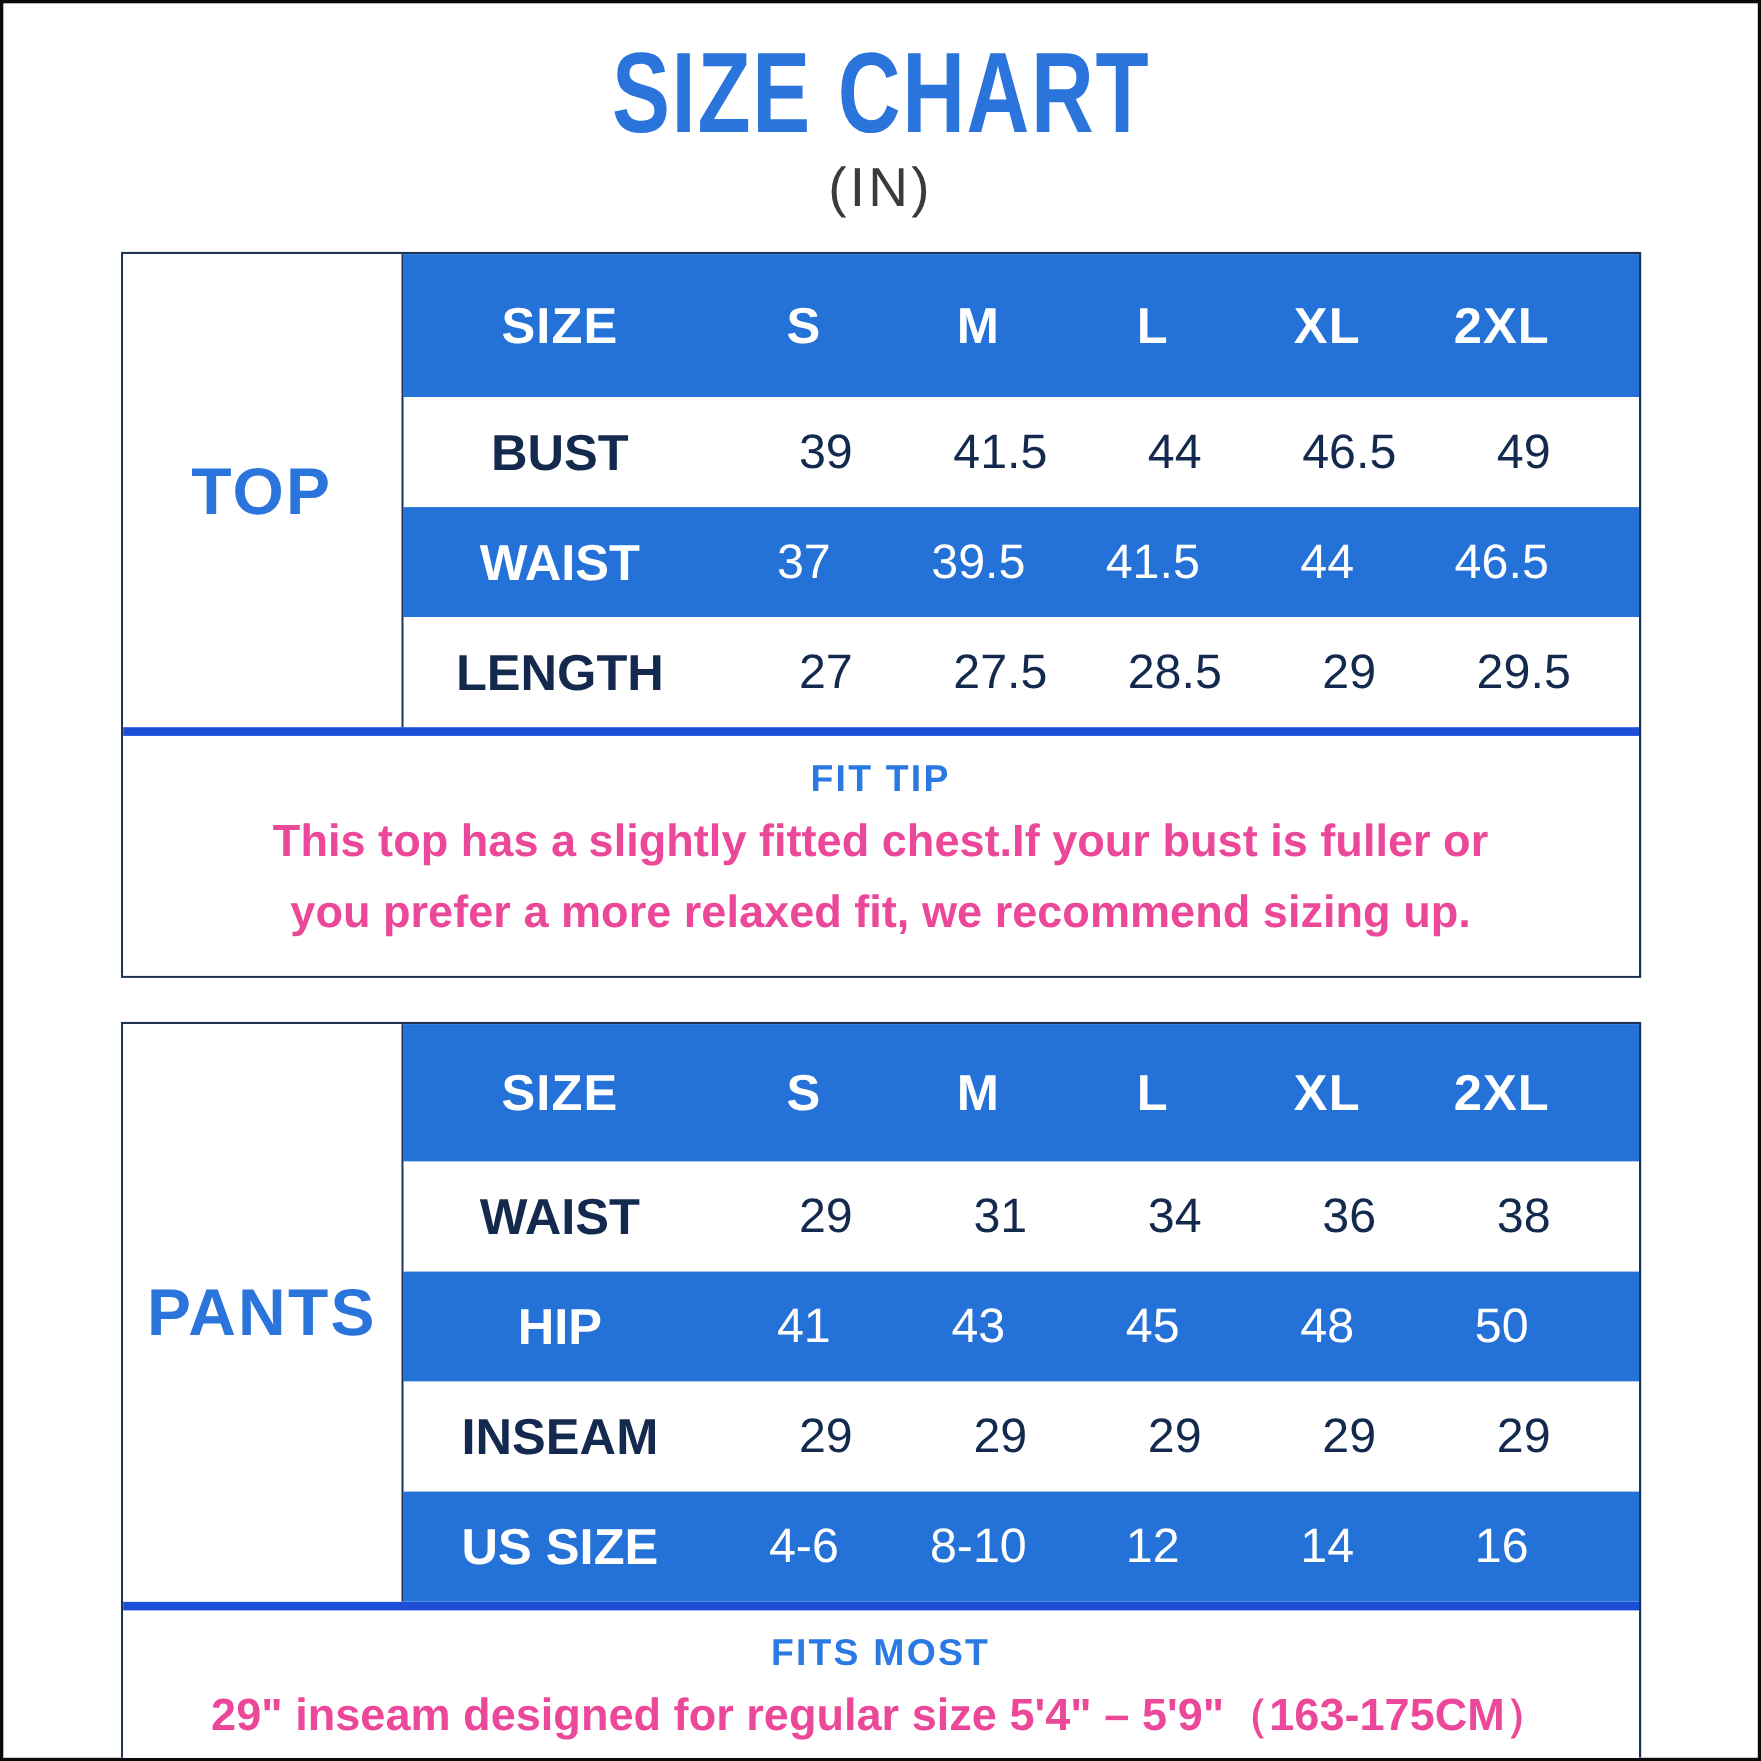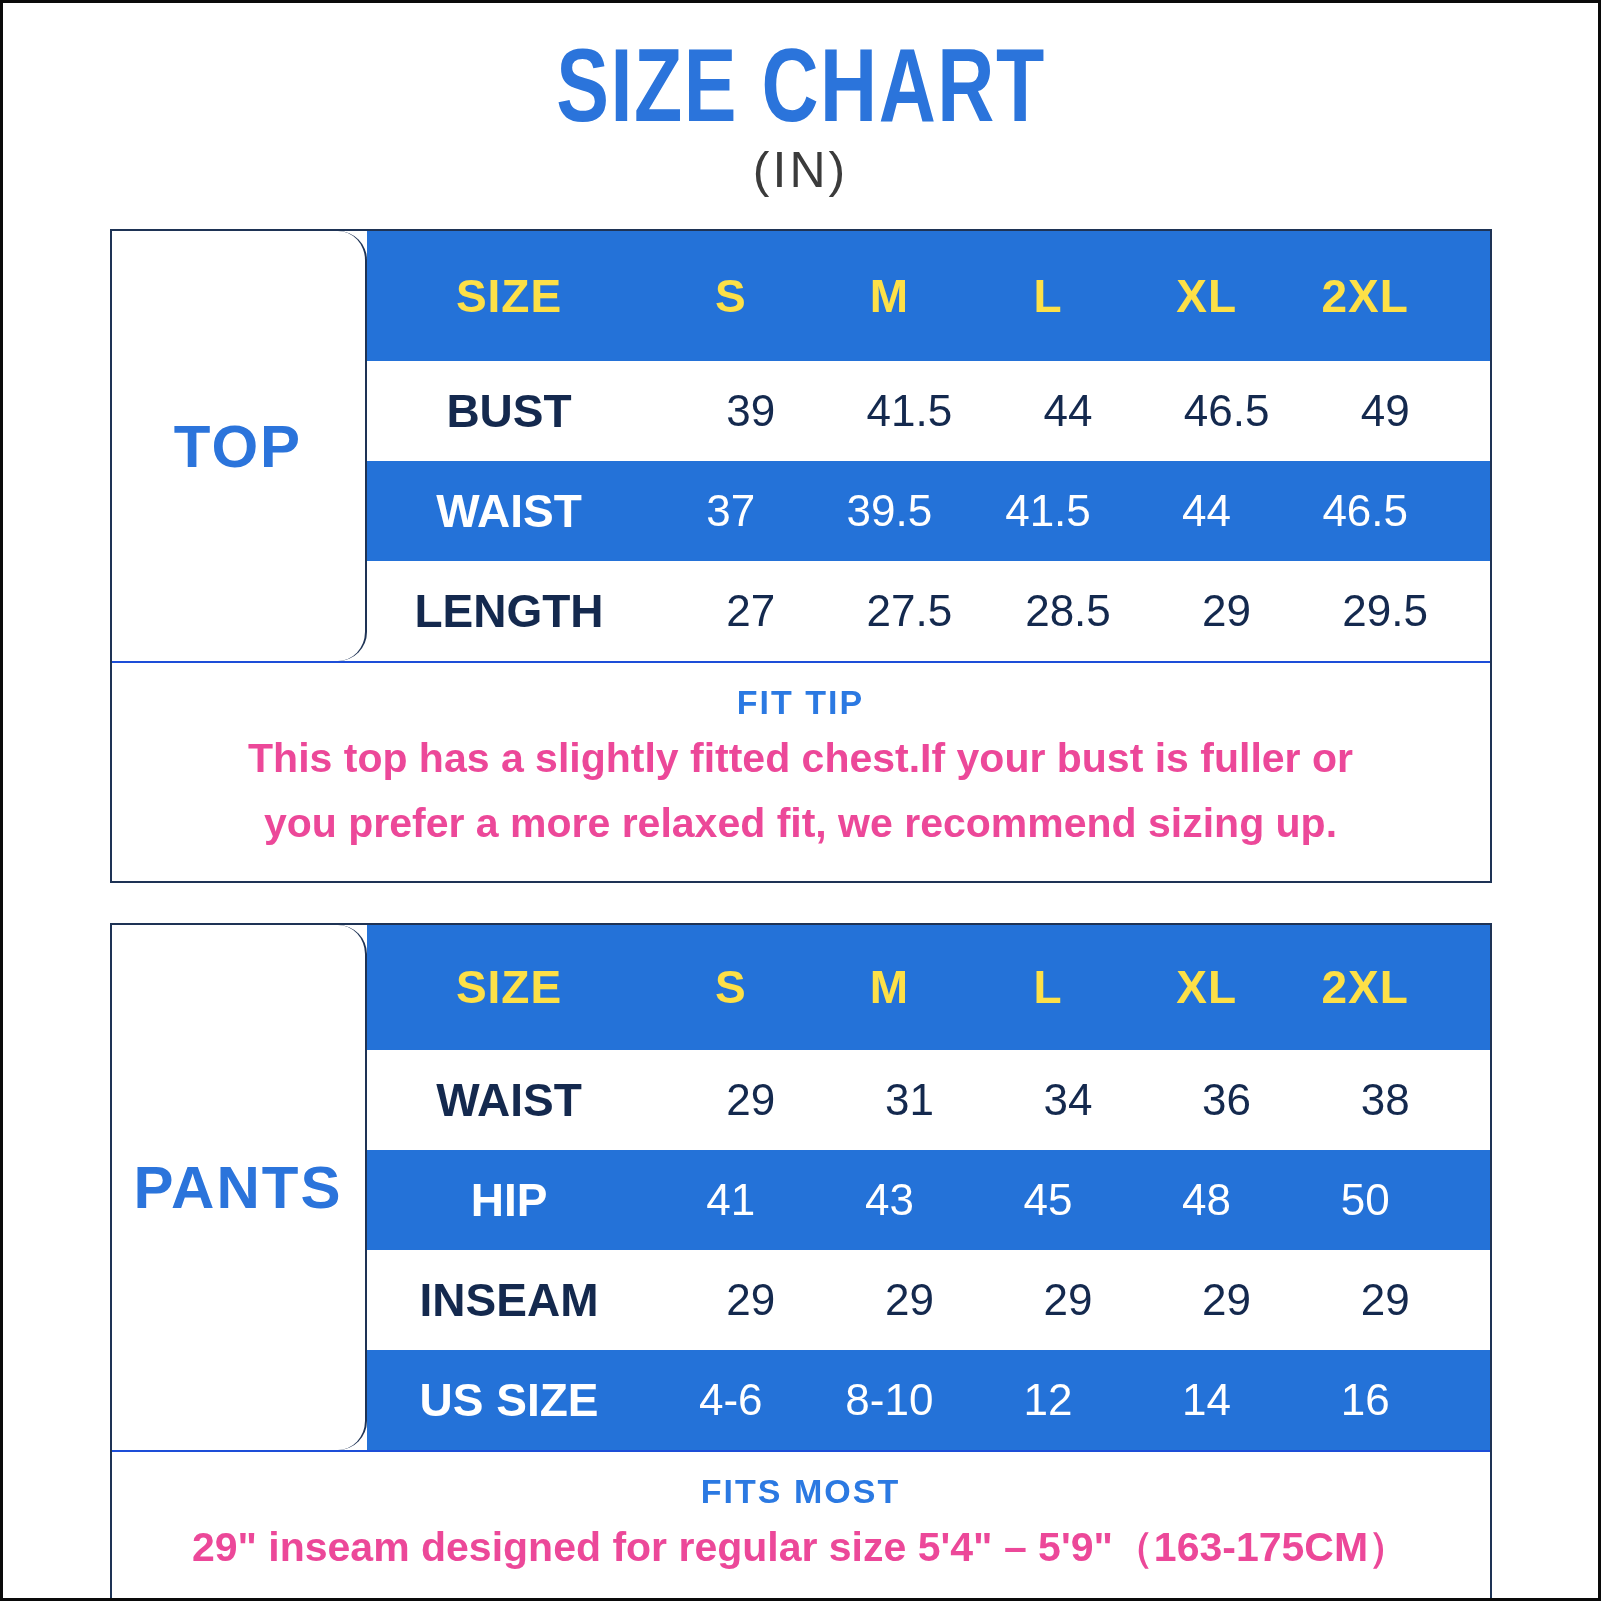--- a/index.html
+++ b/index.html
@@ -21,38 +21,38 @@
   .panel { width:1382px; margin:0 auto; border:2px solid #1E3355;
            box-sizing:border-box; background:#ffffff; }
   .panel.top-panel   { margin-top:30px; }
   .panel.pants-panel { margin-top:40px; }
 
   .table-wrap { display:flex; }
   .side-label { flex:0 0 255px; width:255px; box-sizing:border-box;
                 border-right:2px solid #1E3355;
                 display:flex; align-items:center; justify-content:center;
                 font-size:60px; font-weight:800; color:#2B74DB; letter-spacing:2px;
-                background:#ffffff;border-radius:29px; }
+                background:#ffffff; }
   .grid { flex:1; min-width:0; }
 
   .row { display:grid; grid-template-columns:285px repeat(5, 1fr);
          padding-right:45px; align-items:center; height:100px; }
   .row.header        { height:130px; background:#2472D8; }
   .pants-panel .row.header { height:125px; }
   .row.dark  { background:#2472D8; }
   .row.light { background:#ffffff;gap:40px; }
 
   .cell { text-align:center; overflow:visible; white-space:nowrap; }
   .cell.attr { font-weight:700; font-size:46px; }
   .cell.val  { font-weight:400; font-size:44px; }
-  .row.header .cell { color:#fde047; font-weight:700; font-size:46px; letter-spacing:1px; }
+  .row.header .cell { color:#ffffff; font-weight:700; font-size:46px; letter-spacing:1px; }
   .row.light .cell  { color:#14294E; }
   .row.dark  .cell  { color:#ffffff; }
 
-  .note { border-top:2px solid #1d4ed8; text-align:center;
+  .note { border-top:8px solid #1d4ed8; text-align:center;
           padding:20px 26px 28px; background:#ffffff; }
   .note-title { color:#2B79E2; font-weight:800; font-size:34px; letter-spacing:2px; }
   .note-line  { color:#ec4899; font-weight:700; font-size:41px;
                 margin:8px 0 0; line-height:1.4; white-space:nowrap; }
 </style>
 </head>
 <body>
 
 <div class="frame">
 

